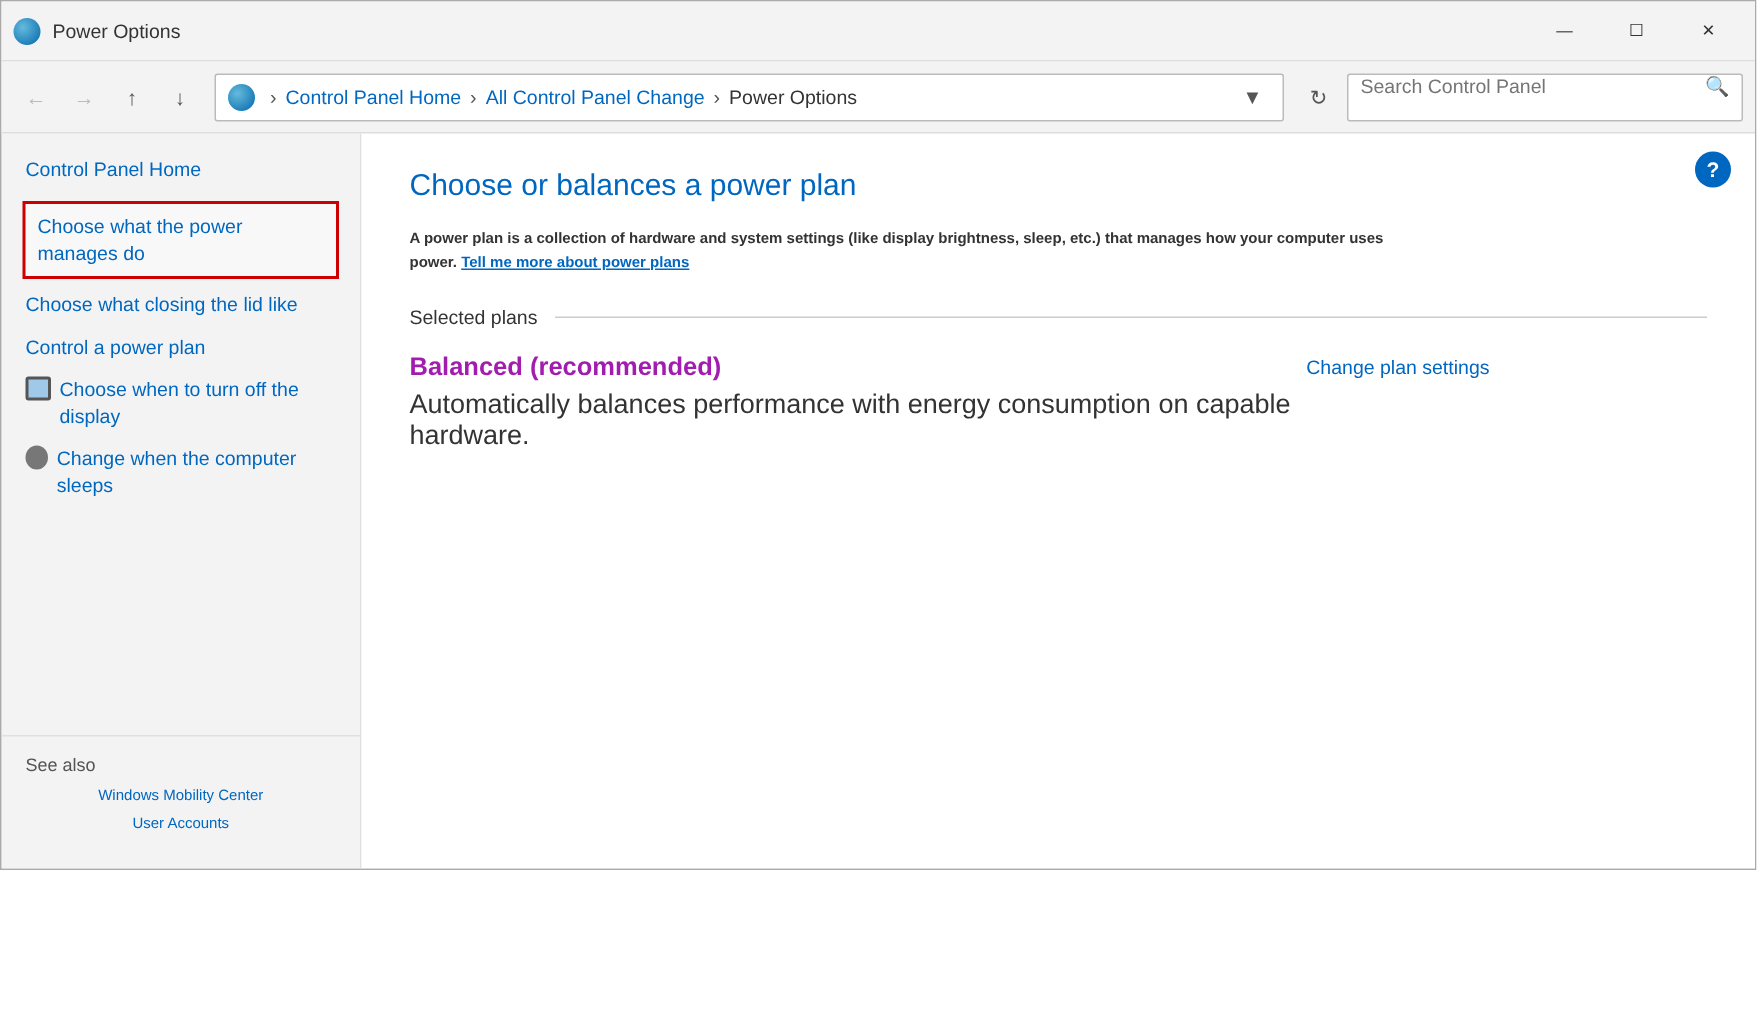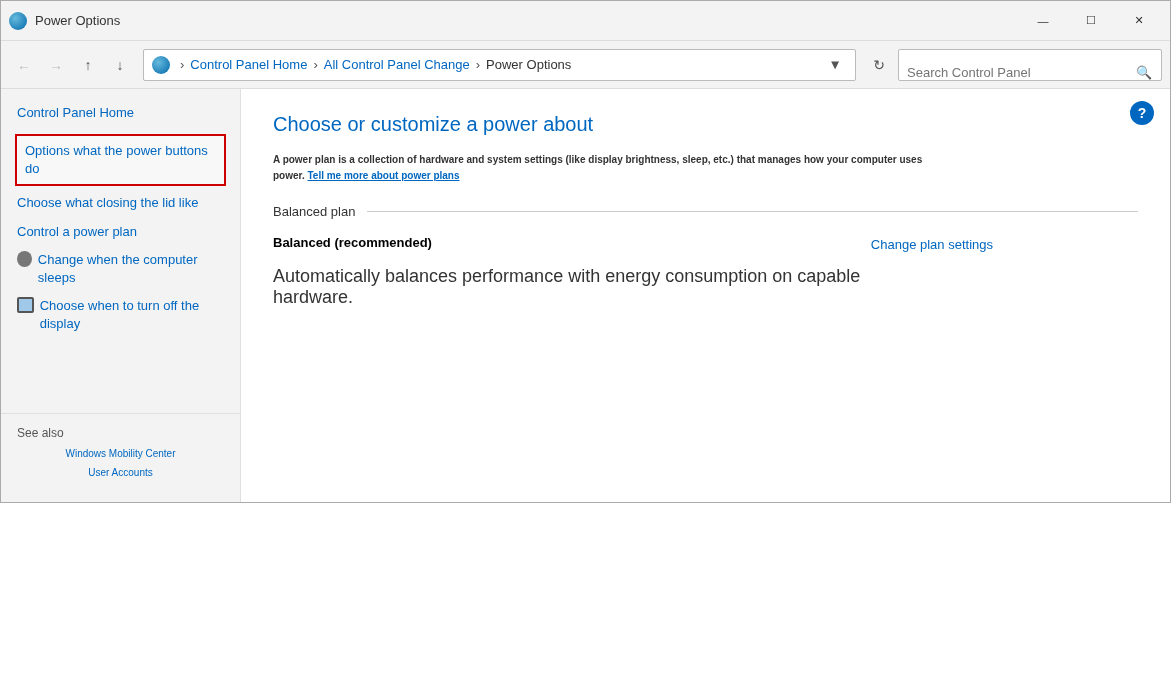--- a/index.html
+++ b/index.html
@@ -1,19 +1,19 @@
 <!DOCTYPE html>
 <html><head>
   <meta charset="utf-8">
   <style>
     * { box-sizing: border-box; margin: 0; padding: 0; }
     body { font-family: 'Segoe UI', sans-serif; font-size: 13px; background: #fff; overflow: hidden; }
 
     
-    .window { width: 1171px; height: 503px; border: 1px solid #aaa; display: flex; flex-direction: column; background: #f3f3f3; }
+    .window { width: 1171px; height: 580px; border: 1px solid #aaa; display: flex; flex-direction: column; background: #f3f3f3; }
 
     .title-bar {
       height: 40px; background: #f3f3f3; display: flex; align-items: center;
       padding: 0 8px; border-bottom: 1px solid #ddd; justify-content: space-between;
     }
     .title-bar-left { display: flex; align-items: center; gap: 8px; }
     .title-text { font-size: 13px; color: #333; }
     .window-controls { display: flex; gap: 2px; }
     .win-btn {
       width: 46px; height: 32px; border: none; background: transparent; cursor: pointer;
@@ -47,21 +47,21 @@
       display: flex; align-items: center; justify-content: center; color: #555; margin-left: auto;
     }
     .refresh-btn {
       width: 30px; height: 32px; border: none; background: transparent; cursor: pointer;
       display: flex; align-items: center; justify-content: center; color: #555; font-size: 14px;
       border-radius: 2px;
     }
 
     .search-box {
       width: 264px; height: 32px; background: #fff; border: 1px solid #bbb;
-      border-radius: 2px; display: flex; align-items: flex-end; padding: 0 8px;
+      border-radius: 2px; display: flex; align-items: flex-start; padding: 0 8px;
       gap: 6px;
     }
     .search-input {
       border: none; outline: none; font-size: 13px; flex: 1; color: #555; background: transparent;
     }
     .search-icon { color: #666; font-size: 13px; }
 
     
     .main { display: flex; flex: 1; overflow: hidden; }
 
@@ -96,21 +96,21 @@
 
     .selected-plan-section { margin-top: 8px; }
     .selected-plan-header {
       display: flex; align-items: center; gap: 12px; margin-bottom: 16px;
     }
     .selected-plan-label { font-size: 13px; color: #333; white-space: nowrap; }
     .selected-plan-line { flex: 1; height: 1px; background: #ccc; }
 
     .plan-card { display: flex; align-items: flex-start; justify-content: space-between; max-width: 720px; }
     .plan-info { }
-    .plan-name { font-size: 13px; font-weight: bold; color: #000000; margin-bottom: 16px; }
+    .plan-name { font-size: 17px; font-weight: bold; color: #a21caf; margin-bottom: 4px; }
     .plan-desc { font-size: 18px; color: #333; }
     .change-plan-link { color: #0067c0; cursor: pointer; font-size: 13px; white-space: nowrap; margin-top: 2px; }
 
     .help-btn {
       position: absolute; top: 12px; right: 16px; width: 24px; height: 24px;
       background: #0067c0; border-radius: 50%; color: #fff; border: none;
       cursor: pointer; font-size: 14px; font-weight: bold; display: flex;
       align-items: center; justify-content: center;
     }
 
@@ -173,63 +173,63 @@
     </div>
   </div>
 
   <div class="main">
 
     <div class="sidebar">
       <div class="sidebar-top">
         <a class="sidebar-home">Control Panel Home</a>
 
         <div class="sidebar-item highlighted">
-          <span>Options what the power buttons do</span>
+          <span>Choose what the power manages do</span>
         </div>
 
         <div class="sidebar-item">
           <span>Choose what closing the lid like</span>
         </div>
 
         <div class="sidebar-item">
           <span>Control a power plan</span>
+        </div>
+
+        <div class="sidebar-item">
+          <span class="monitor-icon"></span>
+          <span>Choose when to turn off the display</span>
         </div>
 
         <div class="sidebar-item">
           <span class="moon-icon"></span>
           <span>Change when the computer sleeps</span>
-        </div>
-
-        <div class="sidebar-item">
-          <span class="monitor-icon"></span>
-          <span>Choose when to turn off the display</span>
         </div>
       </div>
 
       <div class="sidebar-bottom">
         <div class="see-also-label">See also</div>
         <a class="sidebar-also-item">Windows Mobility Center</a>
         <a class="sidebar-also-item">User Accounts</a>
       </div>
     </div>
 
     <div class="content">
       <button class="help-btn">?</button>
 
-      <h1 class="page-title">Choose or customize a power about</h1>
+      <h1 class="page-title">Choose or balances a power plan</h1>
 
       <p class="description">
         <span>A power plan is a collection of hardware and system settings (like display brightness, sleep, etc.) that manages how your computer uses power.</span>
         <span> </span>
         <a class="tell-more-link">Tell me more about power plans</a>
       </p>
 
       <div class="selected-plan-section">
         <div class="selected-plan-header">
-          <span class="selected-plan-label">Balanced plan</span>
+          <span class="selected-plan-label">Selected plans</span>
           <div class="selected-plan-line"></div>
         </div>
 
         <div class="plan-card">
           <div class="plan-info">
             <div class="plan-name">Balanced (recommended)</div>
             <div class="plan-desc">Automatically balances performance with energy consumption on capable hardware.</div>
           </div>
           <a class="change-plan-link">Change plan settings</a>
         </div>

